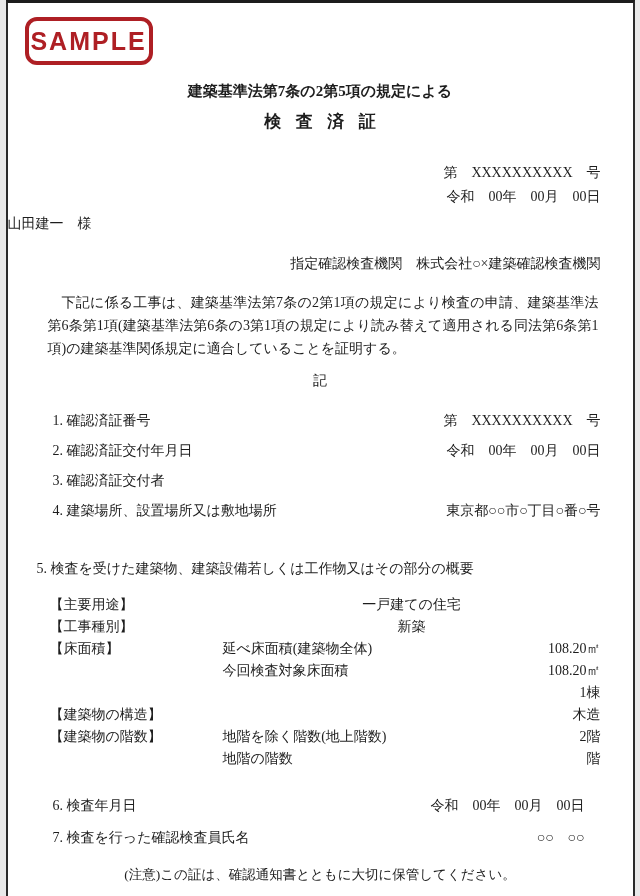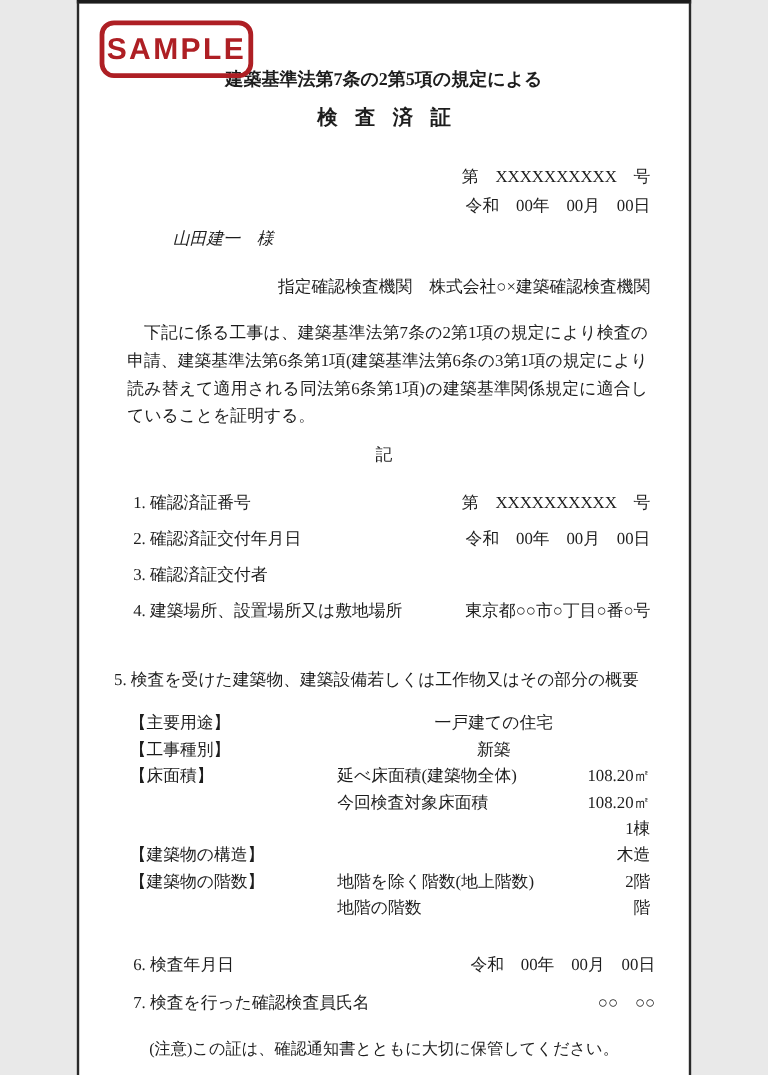--- a/index.html
+++ b/index.html
@@ -2,21 +2,21 @@
 <html lang="ja"><head>
 <meta charset="utf-8">
 <style>
   html, body {
     margin: 0;
     padding: 0;
     background: #e9e9e9;
   }
   .page {
     position: relative;
-    width: 512px;
+    width: 629px;
     height: 896px;
     margin: 0 auto;
     background: #ffffff;
     border-top: 3px solid #1c1c1c;
     border-left: 2px solid #2a2a2a;
     border-right: 2px solid #2a2a2a;
     box-sizing: border-box;
     font-family: "Liberation Serif", "DejaVu Serif", serif;
     color: #1d1d1d;
     overflow: hidden;
@@ -32,21 +32,21 @@
     display: flex;
     align-items: center;
     justify-content: center;
     color: #ae1f24;
     font-family: "Liberation Sans", "DejaVu Sans", sans-serif;
     font-size: 25px;
     font-weight: 600;
     letter-spacing: 2px;
     background: transparent;
   }
-  .title-block { padding-top: 54px; }
+  .title-block { padding-top: 78px; }
   .title-line1 {
     text-align: center;
     font-size: 15px;
     font-weight: 700;
     line-height: 20px;
   }
   .title-line2 {
     margin-top: 10px;
     text-align: center;
     font-size: 17px;
@@ -57,24 +57,22 @@
   }
   .right-block {
     margin-top: 28px;
     padding-right: 32px;
     text-align: right;
     font-size: 14px;
     line-height: 24px;
   }
   .addressee {
     margin-top: 4px;
-    padding-left: 78px;
-    font-size: 14px;
-    line-height: 22px;
-    font-style: italic;
+    font-size: 14px;
+    line-height: 22px;
   }
   .agency {
     margin-top: 18px;
     padding-right: 32px;
     text-align: right;
     font-size: 14px;
     line-height: 22px;
   }
   .paragraph {
     margin-top: 16px;
@@ -117,21 +115,21 @@
     display: flex;
     height: 22px;
     line-height: 22px;
   }
   .s5-label { width: 173px; flex: none; }
   .s5-mid   { flex: 1; text-align: left; }
   .s5-value { flex: none; text-align: right; }
   .s5-row.center-val .s5-value { flex: 1; text-align: center; }
   .items2 {
     margin-top: 20px;
-    padding: 0 28px 0 45px;
+    padding: 0 48px 0 45px;
     font-size: 14px;
   }
   .item2-row {
     display: flex;
     justify-content: space-between;
     align-items: baseline;
     height: 32px;
     line-height: 32px;
   }
   .footer-note {

